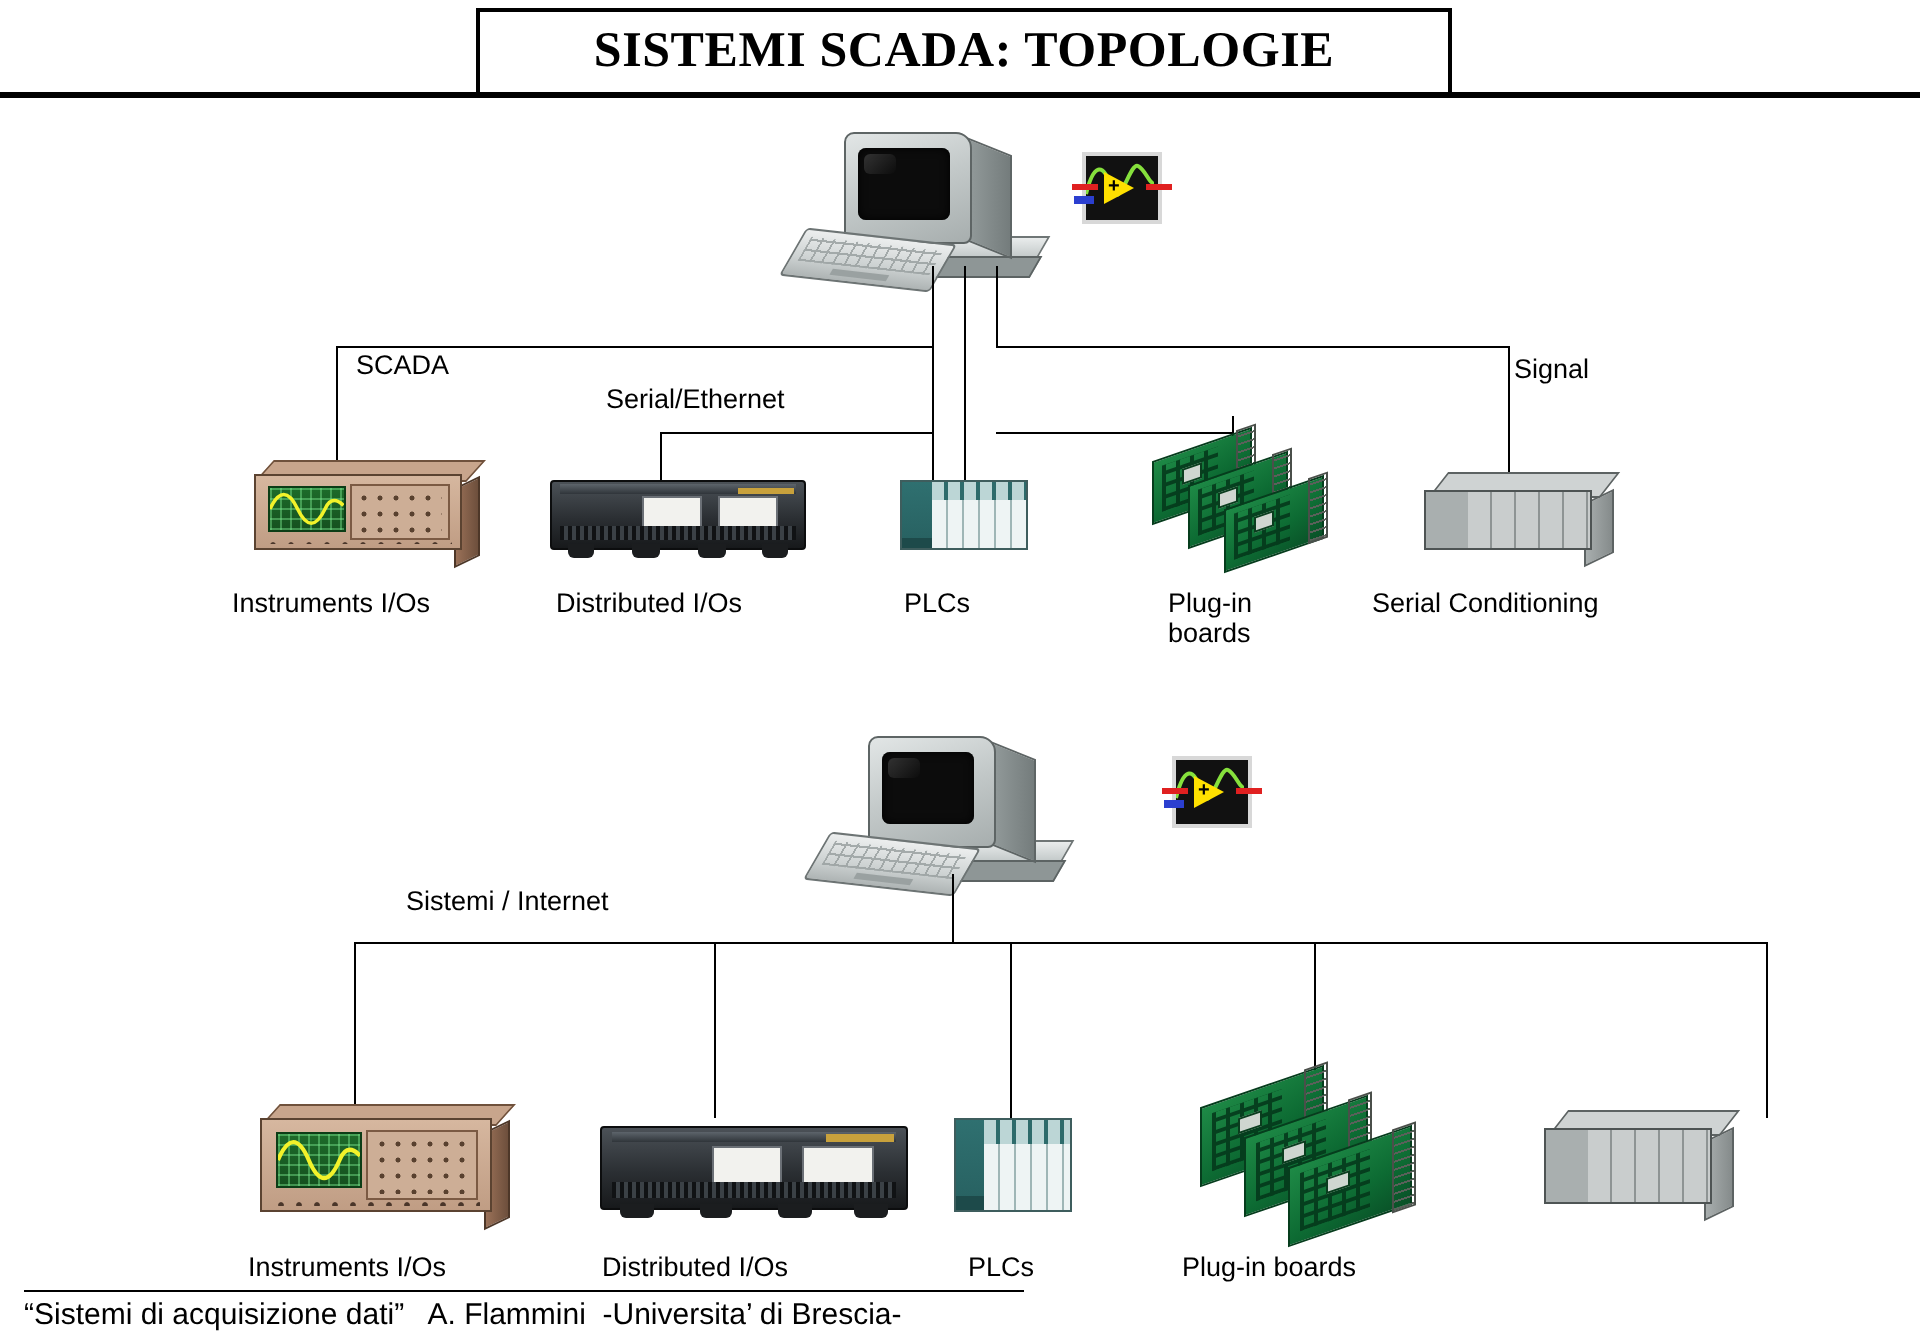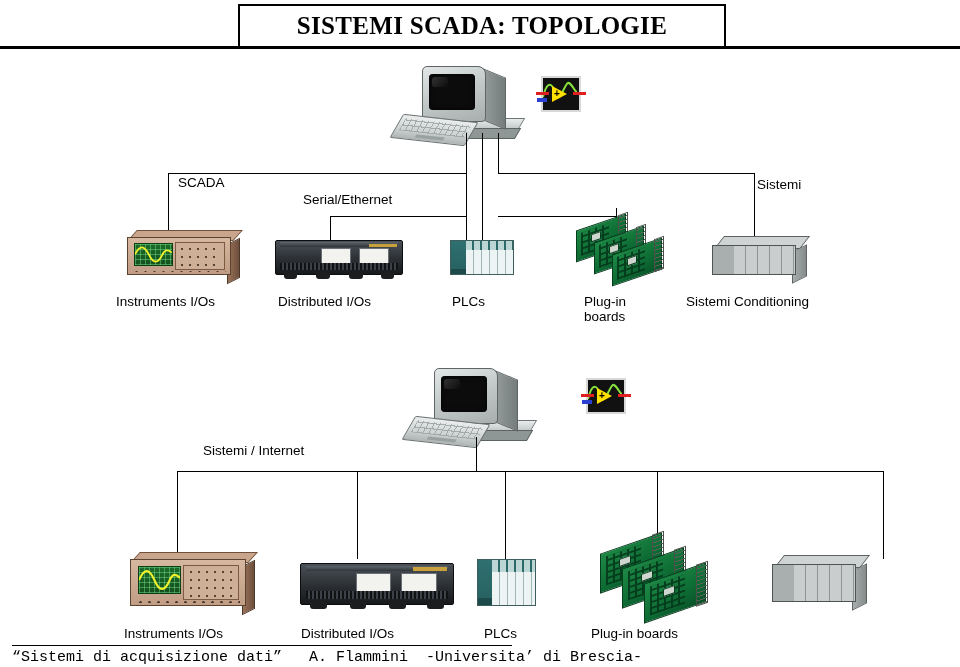--- a/index.html
+++ b/index.html
@@ -183,21 +183,21 @@
   .sc-side{position:absolute;right:-11px;top:3px;width:13px;height:100%;
       background:linear-gradient(90deg,#a8aeae,#858b8b);transform:skewY(-26deg);
       border:1px solid #5d6363;}
   .sc-front{position:absolute;inset:0;background:#b9bdbd;border:1px solid #4e5454;}
   .sc-left{position:absolute;left:0;top:0;width:26%;height:100%;background:#a9afaf;border-right:1px solid #6e7474;}
   .sc-slots{position:absolute;left:26%;top:0;width:74%;height:100%;
       background:repeating-linear-gradient(90deg,#c9cdcd 0 11px,#8e9494 11px 12px);}
 
   .footer-rule{position:absolute;left:12px;top:645px;width:500px;height:1px;background:#000;}
   .footer-text{
-    position:absolute;left:12px;top:649px;font-family:Liberation Mono, monospace;
+    position:absolute;left:12px;top:649px;font-family:Liberation Sans, sans-serif;
     font-size:15px;white-space:pre;color:#000;
   }
 </style>
 </head>
 <body>
 
 <div id="slide">
 
   <div class="title-box">
     <div class="title-text">SISTEMI SCADA: TOPOLOGIE</div>
@@ -242,21 +242,21 @@
   <div class="ln lnv" style="left:482px;top:216px;height:24px;"></div>
 
   <div class="ln lnh" style="left:498px;top:216px;width:118px;"></div>
   <div class="ln lnv" style="left:616px;top:208px;height:12px;"></div>
 
   <div class="ln lnh" style="left:498px;top:173px;width:256px;"></div>
   <div class="ln lnv" style="left:754px;top:173px;height:64px;"></div>
 
   <div class="lbl" style="left:178px;top:175px;">SCADA</div>
   <div class="lbl" style="left:303px;top:192px;">Serial/Ethernet</div>
-  <div class="lbl" style="left:757px;top:177px;">Sistemi</div>
+  <div class="lbl" style="left:757px;top:177px;">Signal</div>
 
   <div class="instr" style="left:127px;top:237px;width:104px;height:38px;">
     <div class="instr-side"></div>
     <div class="instr-top"></div>
     <div class="instr-body">
       <div class="instr-screen">
         <svg class="instr-wave" viewBox="0 0 40 24" preserveAspectRatio="none">
           <path d="M0 12 C5 1, 10 1, 15 12 C20 23, 25 23, 30 12 C33 5, 37 7, 40 10" fill="none" stroke="#f2f22a" stroke-width="2"></path>
         </svg>
       </div>
@@ -313,21 +313,21 @@
       <div class="sc-left"></div>
       <div class="sc-slots"></div>
     </div>
   </div>
 
   <div class="lbl" style="left:116px;top:294px;">Instruments I/Os</div>
   <div class="lbl" style="left:278px;top:294px;">Distributed I/Os</div>
   <div class="lbl" style="left:452px;top:294px;">PLCs</div>
   <div class="lbl" style="left:584px;top:294px;">Plug-in
 boards</div>
-  <div class="lbl" style="left:686px;top:294px;">Sistemi Conditioning</div>
+  <div class="lbl" style="left:686px;top:294px;">Serial Conditioning</div>
 
   <div class="computer" style="left:412px;top:360px;">
     <div class="cmp-base"></div>
     <div class="cmp-base2"></div>
     <div class="cmp-mon-side"></div>
     <div class="cmp-neck"></div>
     <div class="cmp-mon">
       <div class="cmp-screen"></div>
     </div>
     <div class="cmp-kb"></div>

